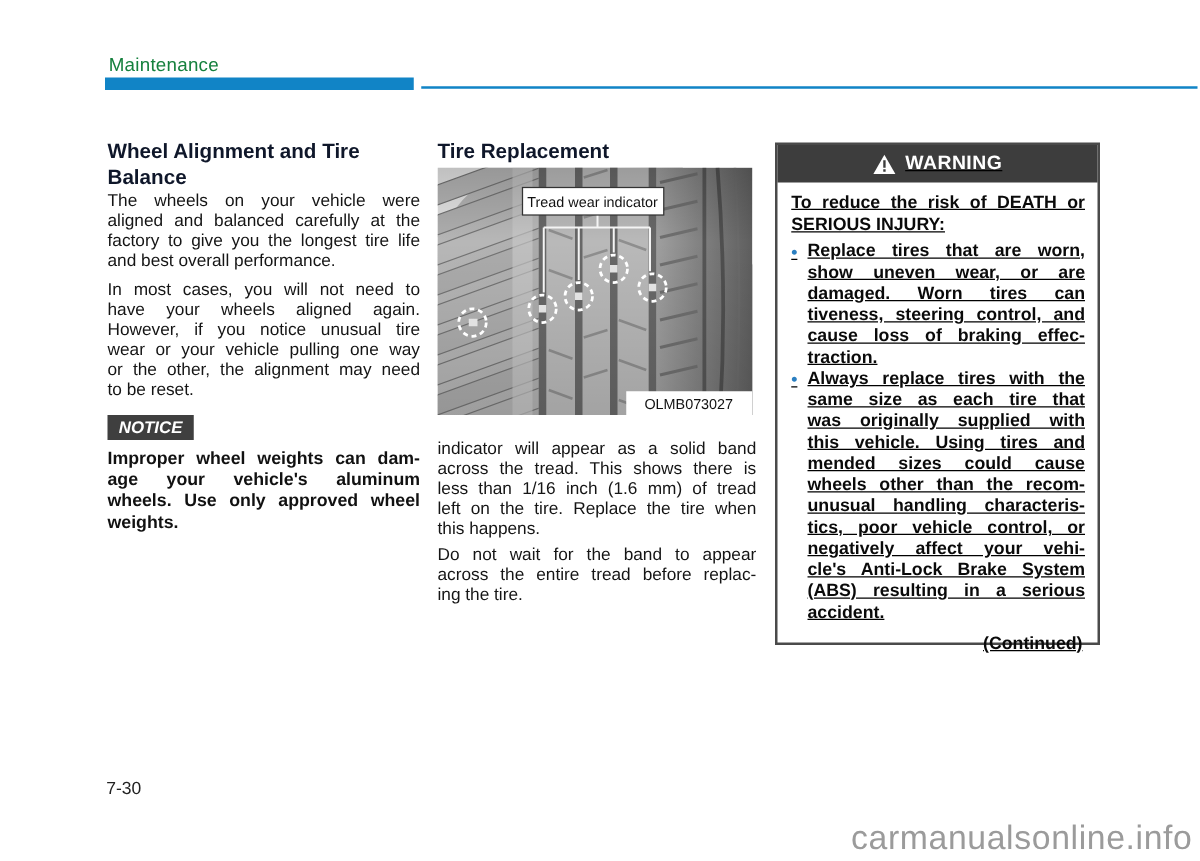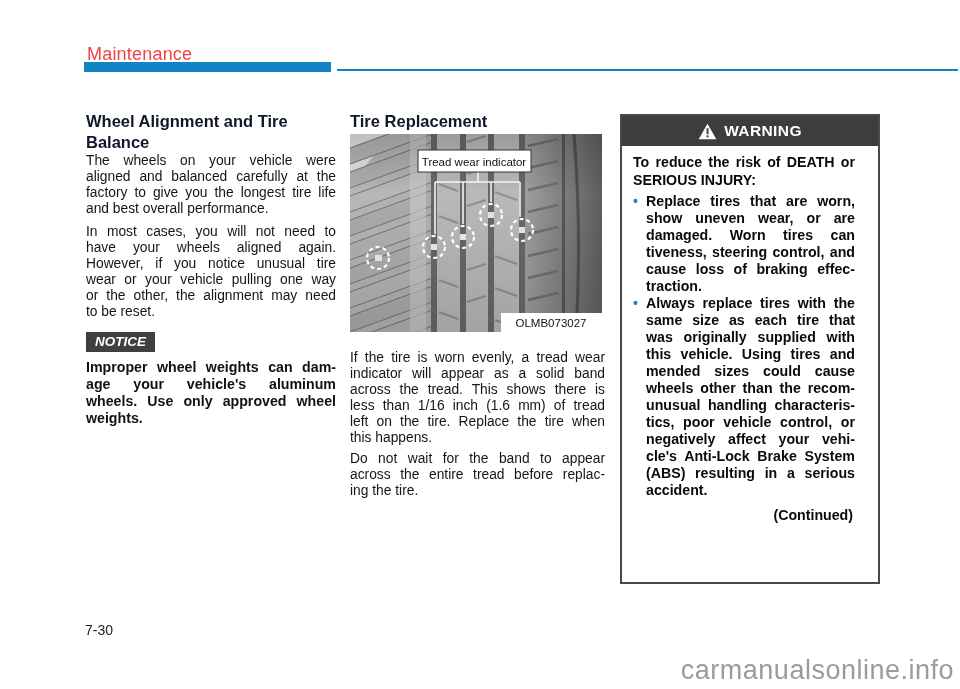--- a/index.html
+++ b/index.html
@@ -1,21 +1,21 @@
 <!DOCTYPE html>
 <html><head>
 <meta charset="utf-8">
 <style>
   * { margin:0; padding:0; box-sizing:border-box; }
   html,body { width:960px; height:689px; background:#ffffff; overflow:hidden;
               font-family:"Liberation Sans", sans-serif; position:relative; }
   .abs { position:absolute; }
 
   
-  .chapter-title { left:87px; top:44px; font-size:18px; color:#ef4444; letter-spacing:0.2px; }
+  .chapter-title { left:87px; top:44px; font-size:15px; color:#15803d; letter-spacing:0.2px; }
   .chapter-bar   { left:84px; top:62px; width:247px; height:10px; background:#1184c6; }
   .chapter-line  { left:337px; top:69px; width:621px; height:2px; background:#1184c6; }
 
   
   .col-left  { left:86px;  top:111px; width:250px; }
   .col-mid   { left:350px; top:111px; width:255px; }
 
   h2.sec { font-size:16.5px; font-weight:bold; color:#0f172a; line-height:21px; }
 
   .para { font-size:13.8px; color:#151515; line-height:16px; }
@@ -28,26 +28,26 @@
 
   .notice-tag { display:inline-block; margin-top:12px; background:#3f3f3f; color:#ffffff;
                 font-size:13.5px; font-weight:bold; font-style:italic;
                 padding:2px 9px 3px 9px; }
   .notice-text { margin-top:7px; font-size:14.2px; font-weight:bold; line-height:17px; color:#111; }
 
   
   .figure { margin-top:2px; width:252px; height:198px; }
 
   
-  .warn-box { left:620px; top:114px; width:260px; height:470px;
-              border:2px solid #4a4a4a; background:#ffffff; }
+  .warn-box { left:620px; top:114px; width:260px; height:402px;
+              border:2px solid #4a4a4a; background:#ffffff;text-decoration:underline; }
   .warn-head { height:30px; background:#3d3d3d; display:flex; align-items:center;
                justify-content:center; gap:7px; }
   .warn-title { color:#ffffff; font-size:15.5px; font-weight:bold; letter-spacing:0.4px; }
-  .warn-body { padding:6px 23px 0 11px; }
+  .warn-body { padding:6px 10px 0 11px; }
   .warn-intro { margin-top:2px; font-size:14.2px; font-weight:bold; line-height:17.5px; color:#0a0a0a; }
   .bullets { margin-top:4px; }
   .bullet-row { display:flex; }
   .bullet-dot { width:13px; flex:0 0 13px; color:#2b7fc1; font-size:14px; line-height:17px;
                 font-weight:bold; }
   .bullet-lines { flex:1; font-size:14.2px; font-weight:bold; line-height:17px; color:#0a0a0a; }
   .warn-continued { margin-top:8px; padding-right:2px; text-align:right;
                     font-size:14.2px; font-weight:bold; color:#0a0a0a; }
 
   
@@ -182,21 +182,20 @@
     </g>
 
     <rect x="68" y="16" width="113" height="22" fill="#ffffff" stroke="#333333"></rect>
     <text x="124" y="31.5" font-size="11.5" fill="#111111" text-anchor="middle" font-family="Liberation Sans, sans-serif">Tread wear indicator</text>
 
     <rect x="151" y="179" width="101" height="19" fill="#ffffff"></rect>
     <text x="201" y="193" font-size="11.5" fill="#111111" text-anchor="middle" font-family="Liberation Sans, sans-serif">OLMB073027</text>
   </svg>
 
   <div class="para jp p-mt14">
-      <div class="ln">If the tire is worn evenly, a tread wear</div>
       <div class="ln">indicator will appear as a solid band</div>
       <div class="ln">across the tread. This shows there is</div>
       <div class="ln">less than 1/16 inch (1.6 mm) of tread</div>
       <div class="ln">left on the tire. Replace the tire when</div>
       <div class="ln last">this happens.</div>
     </div>
   <div class="para jp p-mt5">
       <div class="ln">Do not wait for the band to appear</div>
       <div class="ln">across the entire tread before replac-</div>
       <div class="ln last">ing the tire.</div>

